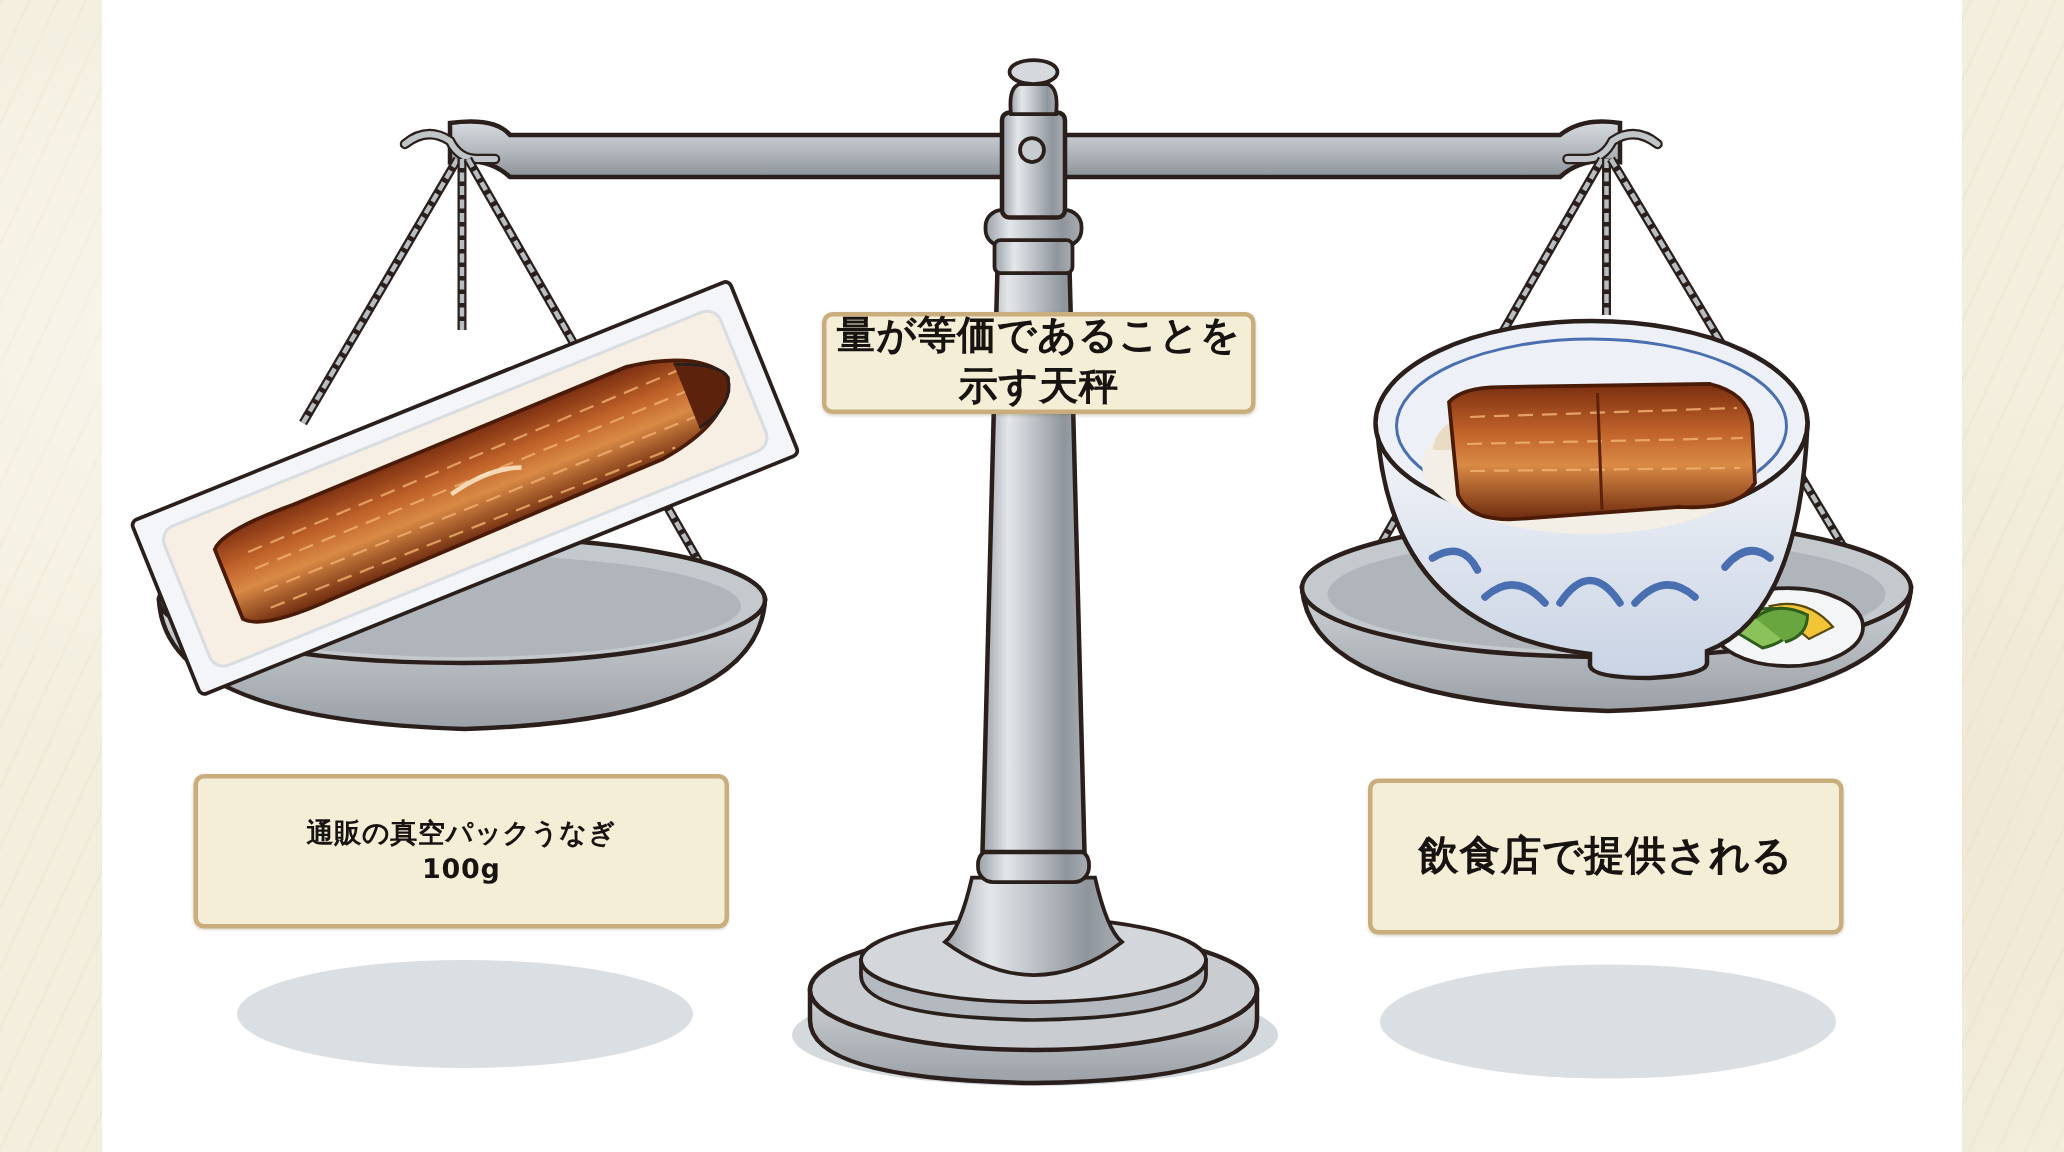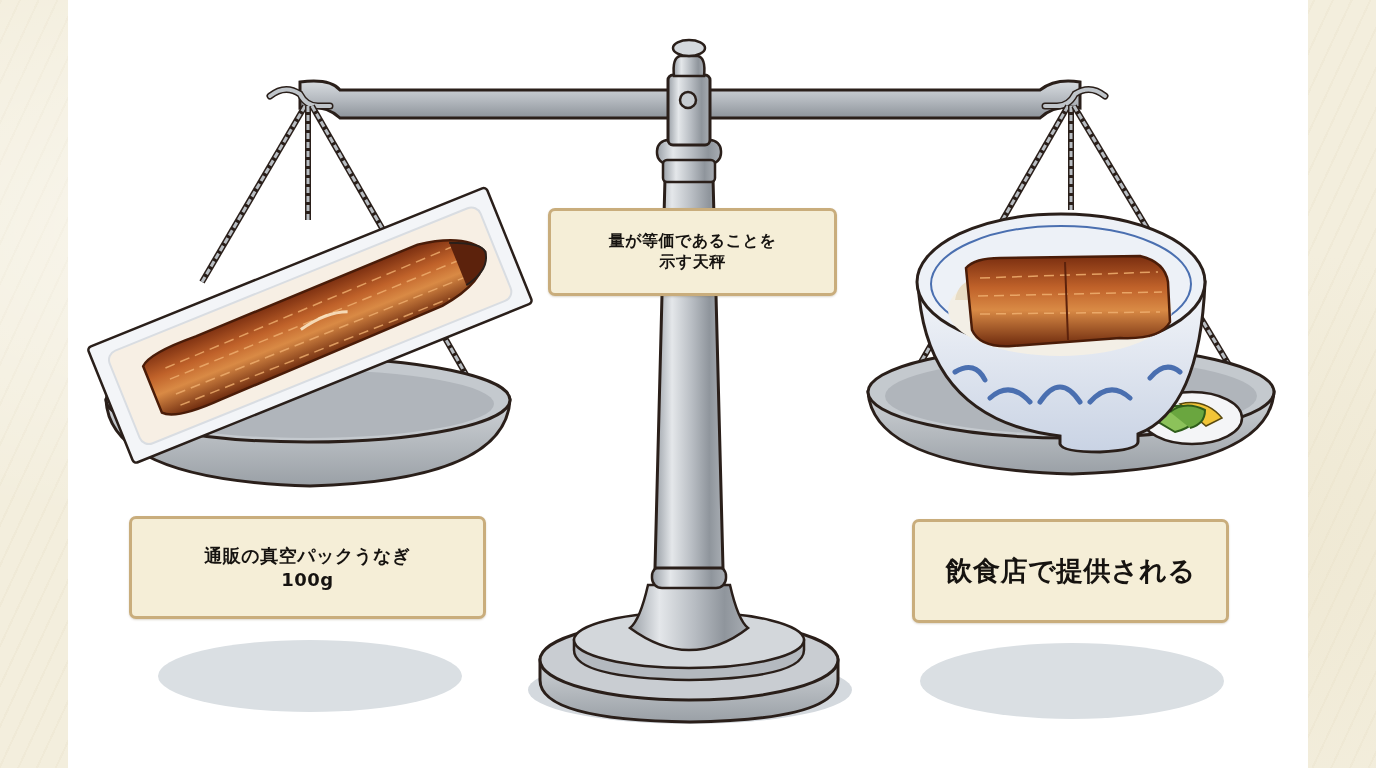--- a/index.html
+++ b/index.html
@@ -24,23 +24,23 @@
       border: 3px solid #c9ad7c;
       border-radius: 7px;
       box-shadow: 0 1px 2px rgba(120,100,60,0.25);
       color: #161310;
       font-weight: bold;
       text-align: center;
       display: flex; flex-direction: column; justify-content: center; align-items: center;
       letter-spacing: 0.5px;
     }
     .label span { display: block; line-height: 1.3; white-space: nowrap; }
-    #label-center { left: 548px; top: 208px; width: 289px; height: 88px; font-size: 16px; }
+    #label-center { left: 548px; top: 208px; width: 289px; height: 68px; font-size: 26px; }
     #label-left   { left: 129px; top: 516px; width: 357px; height: 103px; font-size: 18px; text-align: center; }
-    #label-right  { left: 912px; top: 519px; width: 317px; height: 104px; font-size: 27px; }
+    #label-right  { left: 912px; top: 519px; width: 317px; height: 104px; font-size: 27px; font-family: Liberation Serif, serif; }
   </style>
 </head>
 <body>
 
 <div class="panel"></div>
 
 <div class="stage">
   <svg width="1376" height="768" viewBox="0 0 1376 768" xmlns="http://www.w3.org/2000/svg">
     <defs>
       <linearGradient id="metalV" x1="0" y1="0" x2="1" y2="0">

